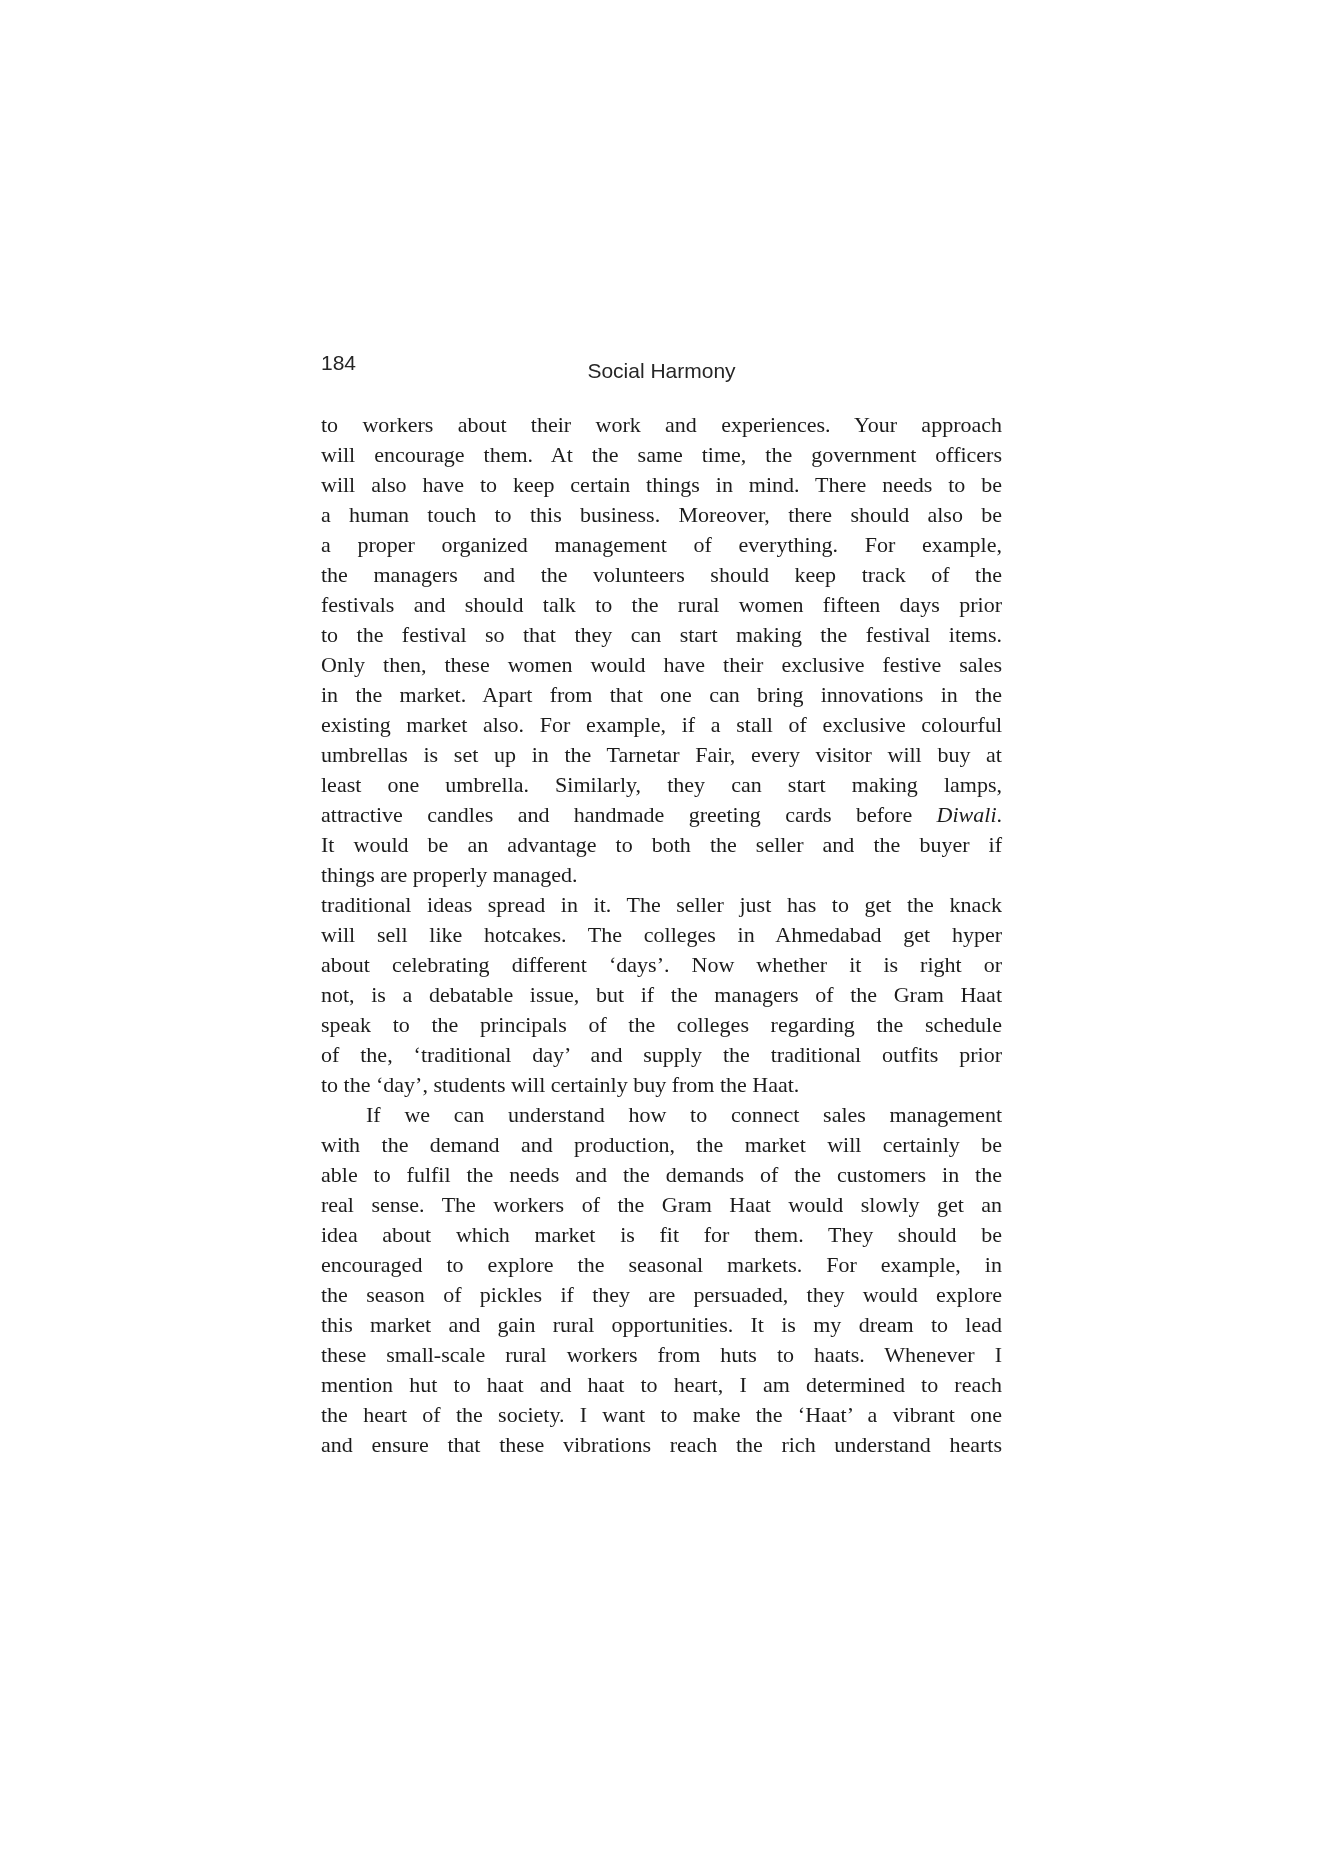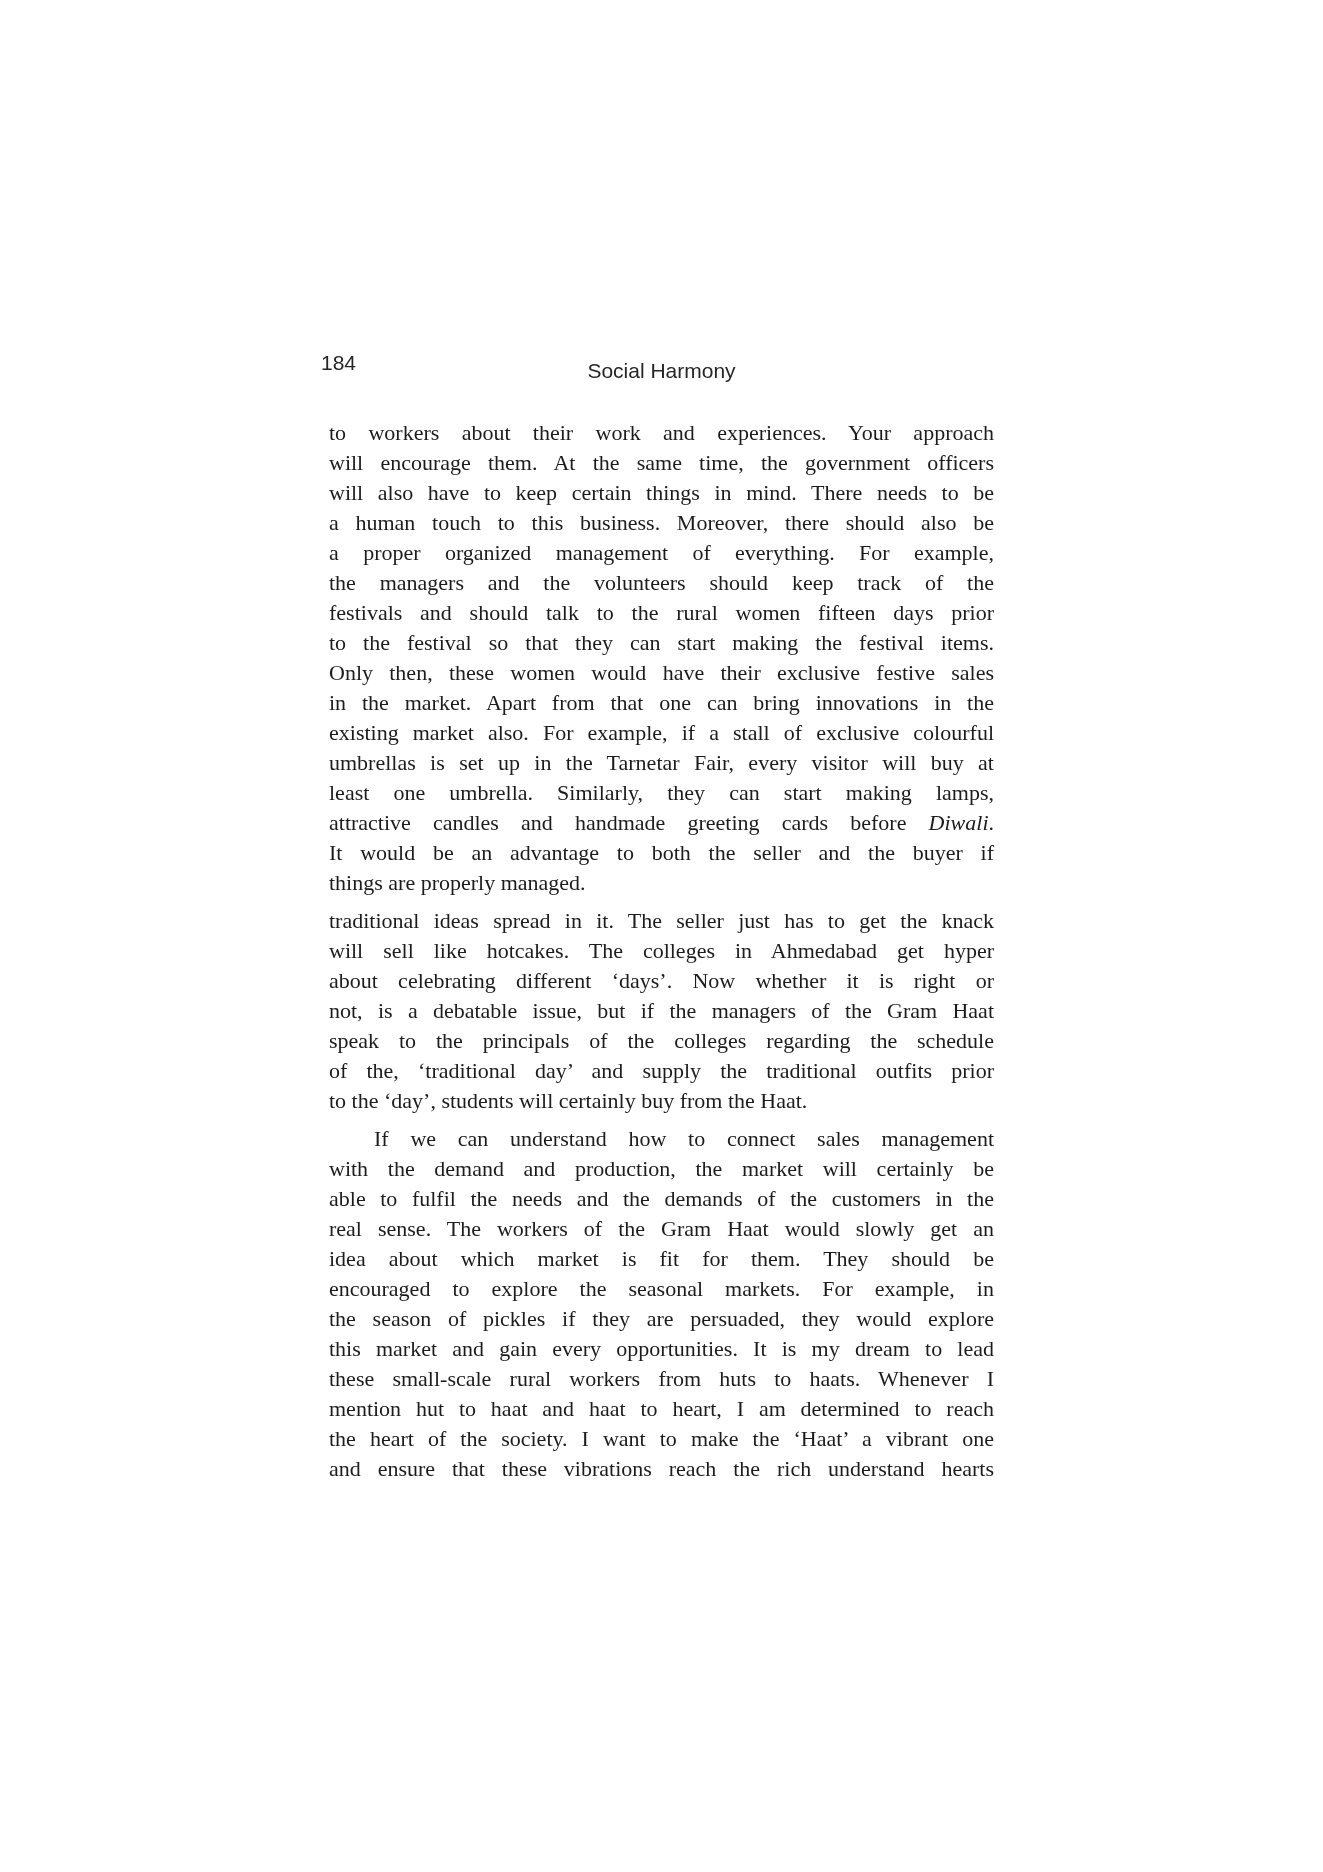--- a/index.html
+++ b/index.html
@@ -41,21 +41,21 @@
   }
   .text-block {
     position: absolute;
     left: 321px;
     top: 410px;
     width: 681px;
     font-family: "Liberation Serif", "DejaVu Serif", serif;
     font-size: 22px;
     color: #1c1c1c;
   }
-  .paragraph { margin: 8px; padding: 0; }
+  .paragraph { margin: 0; padding: 0; }
   .text-line {
     height: 30px;
     line-height: 30px;
     white-space: nowrap;
     text-align: justify;
     text-align-last: justify;
   }
   .text-line.indent { padding-left: 45px; }
   .text-line.last {
     text-align: center;
@@ -100,20 +100,20 @@
         <div class="text-line last"><span>to the ‘day’, students will certainly buy from the Haat.</span></div>
       </div>
       <div class="paragraph">
         <div class="text-line indent"><span>If we can understand how to connect sales management</span></div>
         <div class="text-line"><span>with the demand and production, the market will certainly be</span></div>
         <div class="text-line"><span>able to fulfil the needs and the demands of the customers in the</span></div>
         <div class="text-line"><span>real sense. The workers of the Gram Haat would slowly get an</span></div>
         <div class="text-line"><span>idea about which market is fit for them. They should be</span></div>
         <div class="text-line"><span>encouraged to explore the seasonal markets. For example, in</span></div>
         <div class="text-line"><span>the season of pickles if they are persuaded, they would explore</span></div>
-        <div class="text-line"><span>this market and gain every opportunities. It is my dream to lead</span></div>
+        <div class="text-line"><span>this market and gain rural opportunities. It is my dream to lead</span></div>
         <div class="text-line"><span>these small-scale rural workers from huts to haats. Whenever I</span></div>
         <div class="text-line"><span>mention hut to haat and haat to heart, I am determined to reach</span></div>
         <div class="text-line"><span>the heart of the society. I want to make the ‘Haat’ a vibrant one</span></div>
         <div class="text-line"><span>and ensure that these vibrations reach the rich understand hearts</span></div>
       </div>
     </div>
 </div>
 
 </body></html>

